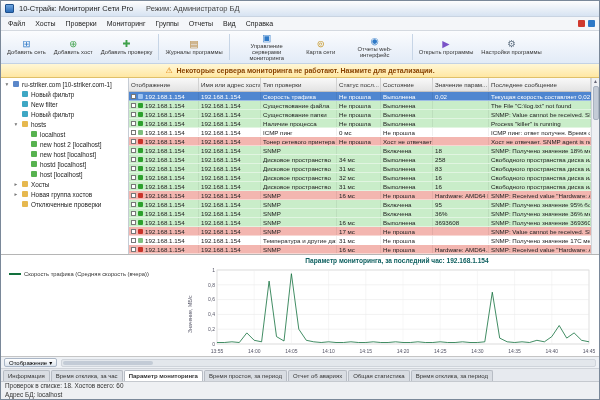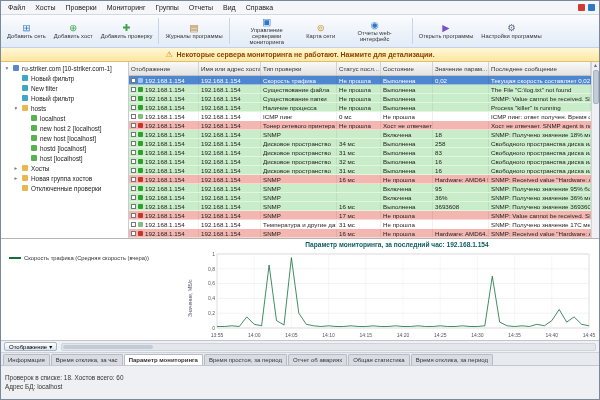--- a/index.html
+++ b/index.html
@@ -52,20 +52,25 @@
   .tab{font-size:6px;padding:0 4px;background:#d9dde3;border:1px solid #b7bcc4;border-bottom:none;border-radius:2px 2px 0 0;height:11px;display:flex;align-items:center;white-space:nowrap;color:#333;}
   .tab.active{background:#fff;font-weight:bold;}
   .statusbar{flex:1;background:#eef0f3;font-size:6.4px;display:flex;flex-direction:column;justify-content:center;padding:0 4px;gap:1px;color:#333;}
   .statusbar div{line-height:1.2;}
 </style>
 </head>
 <body>
 
 <div class="window">
 
+  <div class="titlebar">
+    <span class="app-ico"></span>
+    <span>10-Страйк: Мониторинг Сети Pro</span>
+    <span class="mode">Режим: Администратор БД</span>
+  </div>
 
   <div class="menubar" id="menubar">
     <span class="menu-item">Файл</span>
       <span class="menu-item">Хосты</span>
       <span class="menu-item">Проверки</span>
       <span class="menu-item">Мониторинг</span>
       <span class="menu-item">Группы</span>
       <span class="menu-item">Отчеты</span>
       <span class="menu-item">Вид</span>
       <span class="menu-item">Справка</span>

